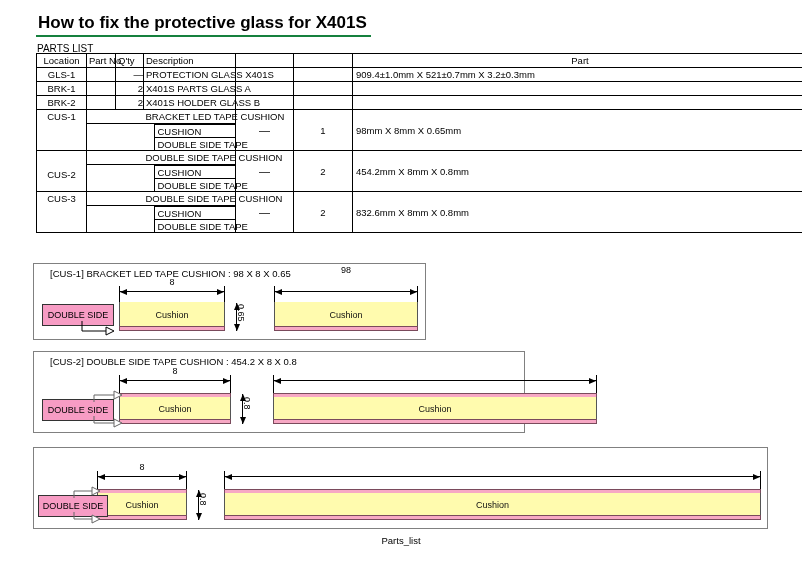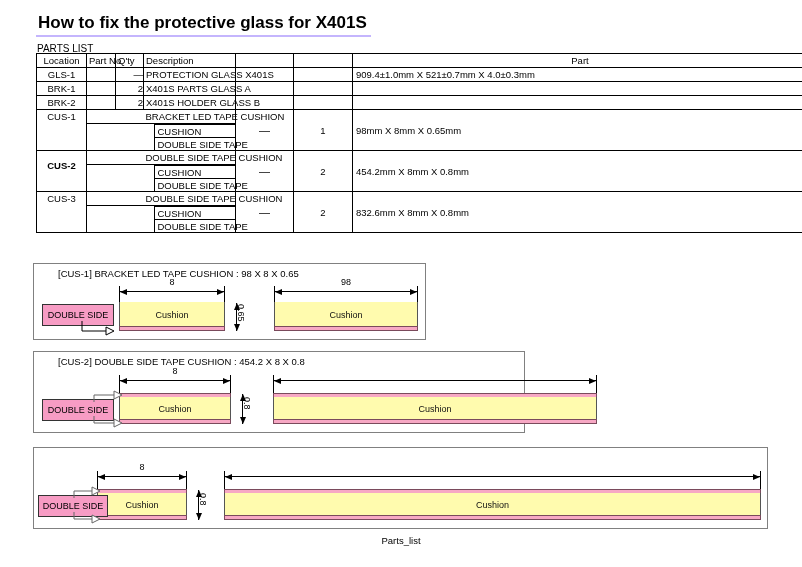--- a/index.html
+++ b/index.html
@@ -9,21 +9,21 @@
     font-family:"Liberation Sans","DejaVu Sans",sans-serif;
     color:#000000;
     overflow:hidden;
     position:relative;
   }
 
   
   #doc-title{
     position:absolute;left:36px;top:13px;
     font-size:17px;font-weight:bold;letter-spacing:0px;
-    border-bottom:2px solid #c4b5fd;
+    border-bottom:2px solid #15803d;
     padding:0 4px 2px 2px;
     white-space:nowrap;
   }
 
   
   #parts-list-label{
     position:absolute;left:37px;top:43px;
     font-size:10px;
   }
 
@@ -76,21 +76,21 @@
   .sub-box-top{border-top:1px solid #000;}
 
   
   .panel{
     position:absolute;
     border:1px solid #808080;
     background:#ffffff;
     box-sizing:border-box;
   }
   .panel-title{
-    position:absolute;left:24px;top:4px;
+    position:absolute;left:16px;top:4px;
     font-size:9.5px;white-space:nowrap;
   }
   .cushion{
     background:#FFFBAE;
     border-left:1px solid #555;
     border-right:1px solid #555;
     box-sizing:border-box;
     position:absolute;
     display:flex;align-items:center;justify-content:center;
     font-size:9px;color:#111;
@@ -175,21 +175,21 @@
           </td>
     </tr>
 
     <tr>
       <td class="c-loc">GLS-1</td>
       <td class="c-part"></td>
       <td class="c-qty1">—</td>
       <td class="c-desc"><span class="desc-txt">PROTECTION GLASS X401S</span></td>
       <td class="c-col4"></td>
       <td class="c-col5"></td>
-      <td class="c-spec"><span class="spec-txt">909.4±1.0mm X 521±0.7mm X 4.0±0.3mm</span></td>
+      <td class="c-spec"><span class="spec-txt">909.4±1.0mm X 521±0.7mm X 3.2±0.3mm</span></td>
     </tr>
 
     <tr>
       <td class="c-loc">BRK-1</td>
       <td class="c-part"></td>
       <td class="c-qty1">2</td>
       <td class="c-desc"><span class="desc-txt">X401S PARTS GLASS A</span></td>
       <td class="c-col4"></td>
       <td class="c-col5"></td>
       <td class="c-spec"><span class="spec-txt"></span></td>
@@ -220,21 +220,21 @@
       </td>
     </tr>
     <tr>
       <td class="c-part" colspan="2" style="border-right:0;border-top:0;"></td>
       <td class="c-desc sub-cell" style="border-left:0;border-top:0;">
         <div class="sub-box sub-box-top">DOUBLE SIDE TAPE</div>
       </td>
     </tr>
 
     <tr>
-      <td class="c-loc" rowspan="3" style="vertical-align:top;padding-top:9px;font-weight:bold;">CUS-2</td>
+      <td class="c-loc" rowspan="3" style="vertical-align:top;padding-top:18px;">CUS-2</td>
       <td class="c-part" colspan="2" style="border-right:0;"></td>
       <td class="c-desc" style="border-left:0;"><span class="desc-txt">DOUBLE SIDE TAPE CUSHION</span></td>
       <td class="c-col4" rowspan="3" style="font-size:11px;">—</td>
       <td class="c-col5" rowspan="3">2</td>
       <td class="c-spec" rowspan="3"><span class="spec-txt">454.2mm X 8mm X 0.8mm</span></td>
     </tr>
     <tr>
       <td class="c-part" colspan="2" style="border-right:0;border-bottom:0;"></td>
       <td class="c-desc sub-cell" style="border-left:0;border-bottom:0;">
         <div class="sub-box sub-box-top">CUSHION</div>
@@ -279,21 +279,21 @@
   <div class="dimline" style="left:85px;top:27px;width:106px;"></div>
   <div class="arrow-l" style="left:86px;top:24.5px;"></div>
   <div class="arrow-r" style="left:183px;top:24.5px;"></div>
   <div class="dimlabel" style="left:85px;top:13px;width:106px;">8</div>
 
   <div class="ext" style="left:240px;top:22px;height:18px;"></div>
   <div class="ext" style="left:383px;top:22px;height:18px;"></div>
   <div class="dimline" style="left:240px;top:27px;width:144px;"></div>
   <div class="arrow-l" style="left:241px;top:24.5px;"></div>
   <div class="arrow-r" style="left:376px;top:24.5px;"></div>
-  <div class="dimlabel" style="left:240px;top:13px;width:144px;">98</div>
+  <div class="dimlabel" style="left:240px;top:1px;width:144px;">98</div>
 
   <div class="cushion" style="left:85px;top:38px;width:106px;height:26px;">
     <span>Cushion</span>
   </div>
   <div class="strip" style="left:85px;top:62px;width:106px;height:5px;"></div>
 
   <div class="cushion" style="left:240px;top:38px;width:144px;height:26px;">
     <span>Cushion</span>
   </div>
   <div class="strip" style="left:240px;top:62px;width:144px;height:5px;"></div>

